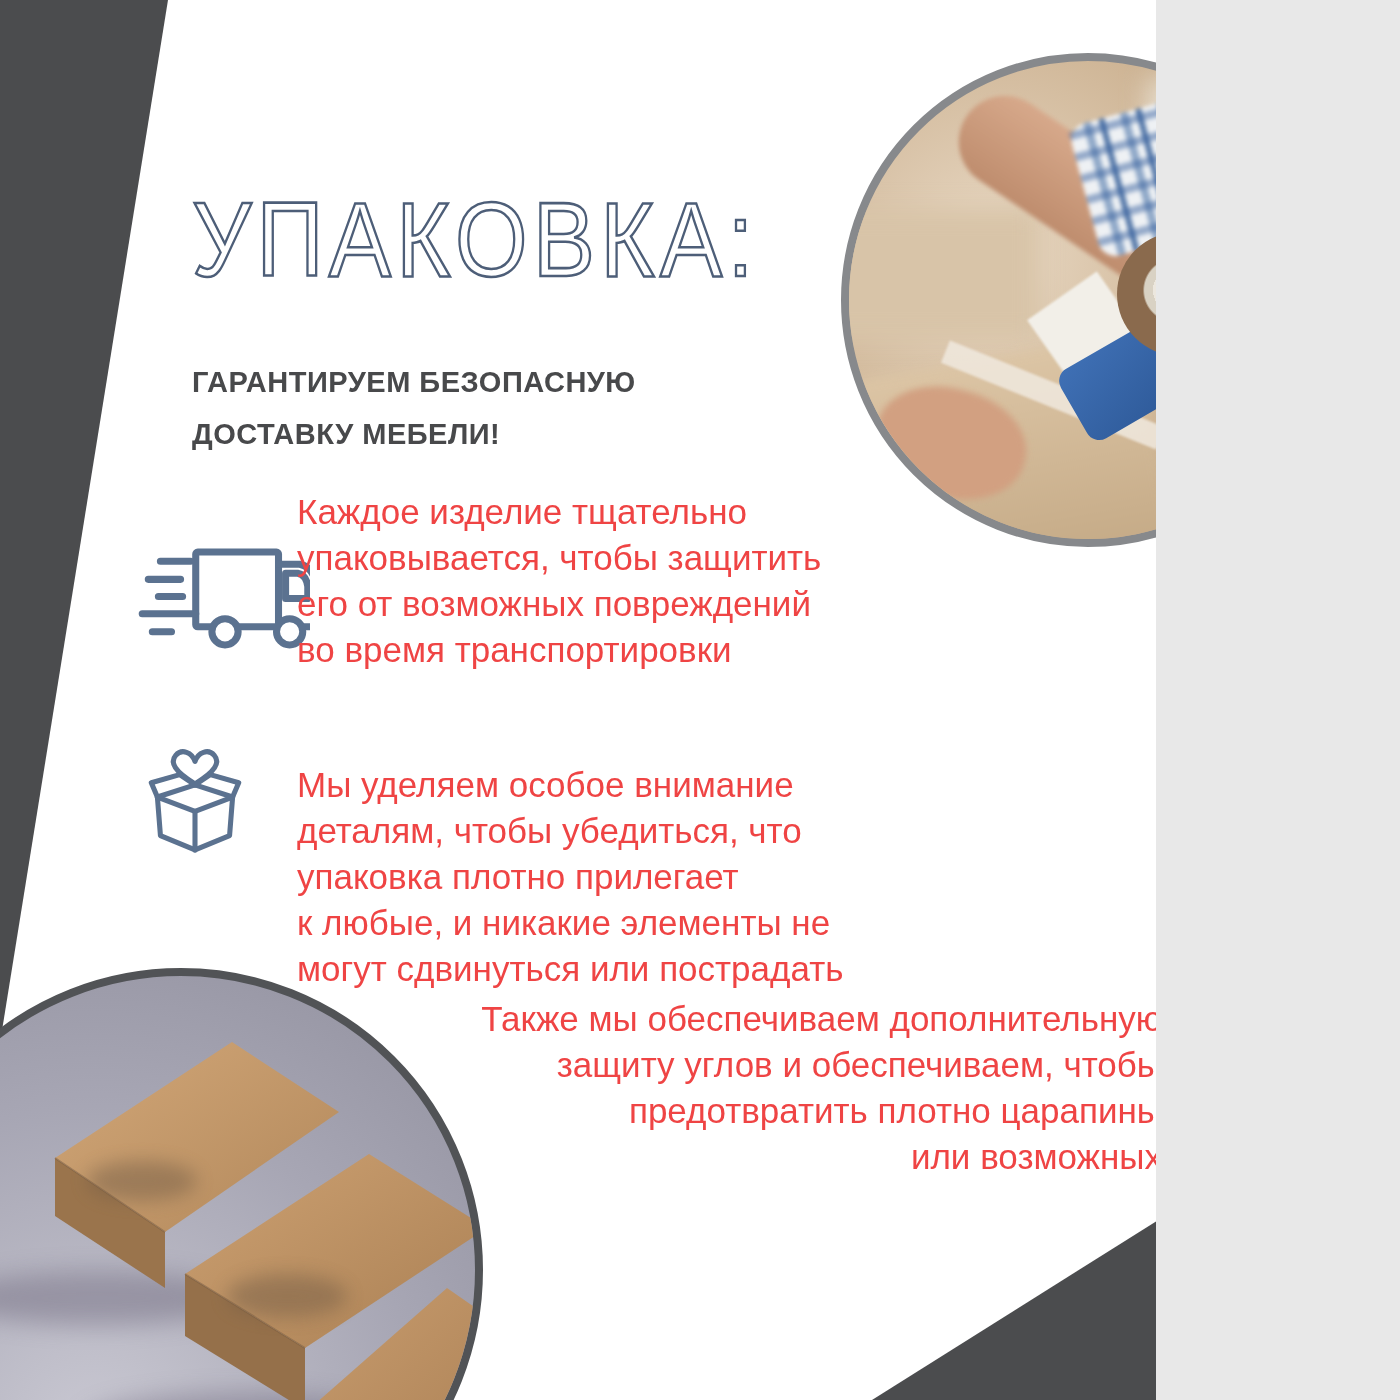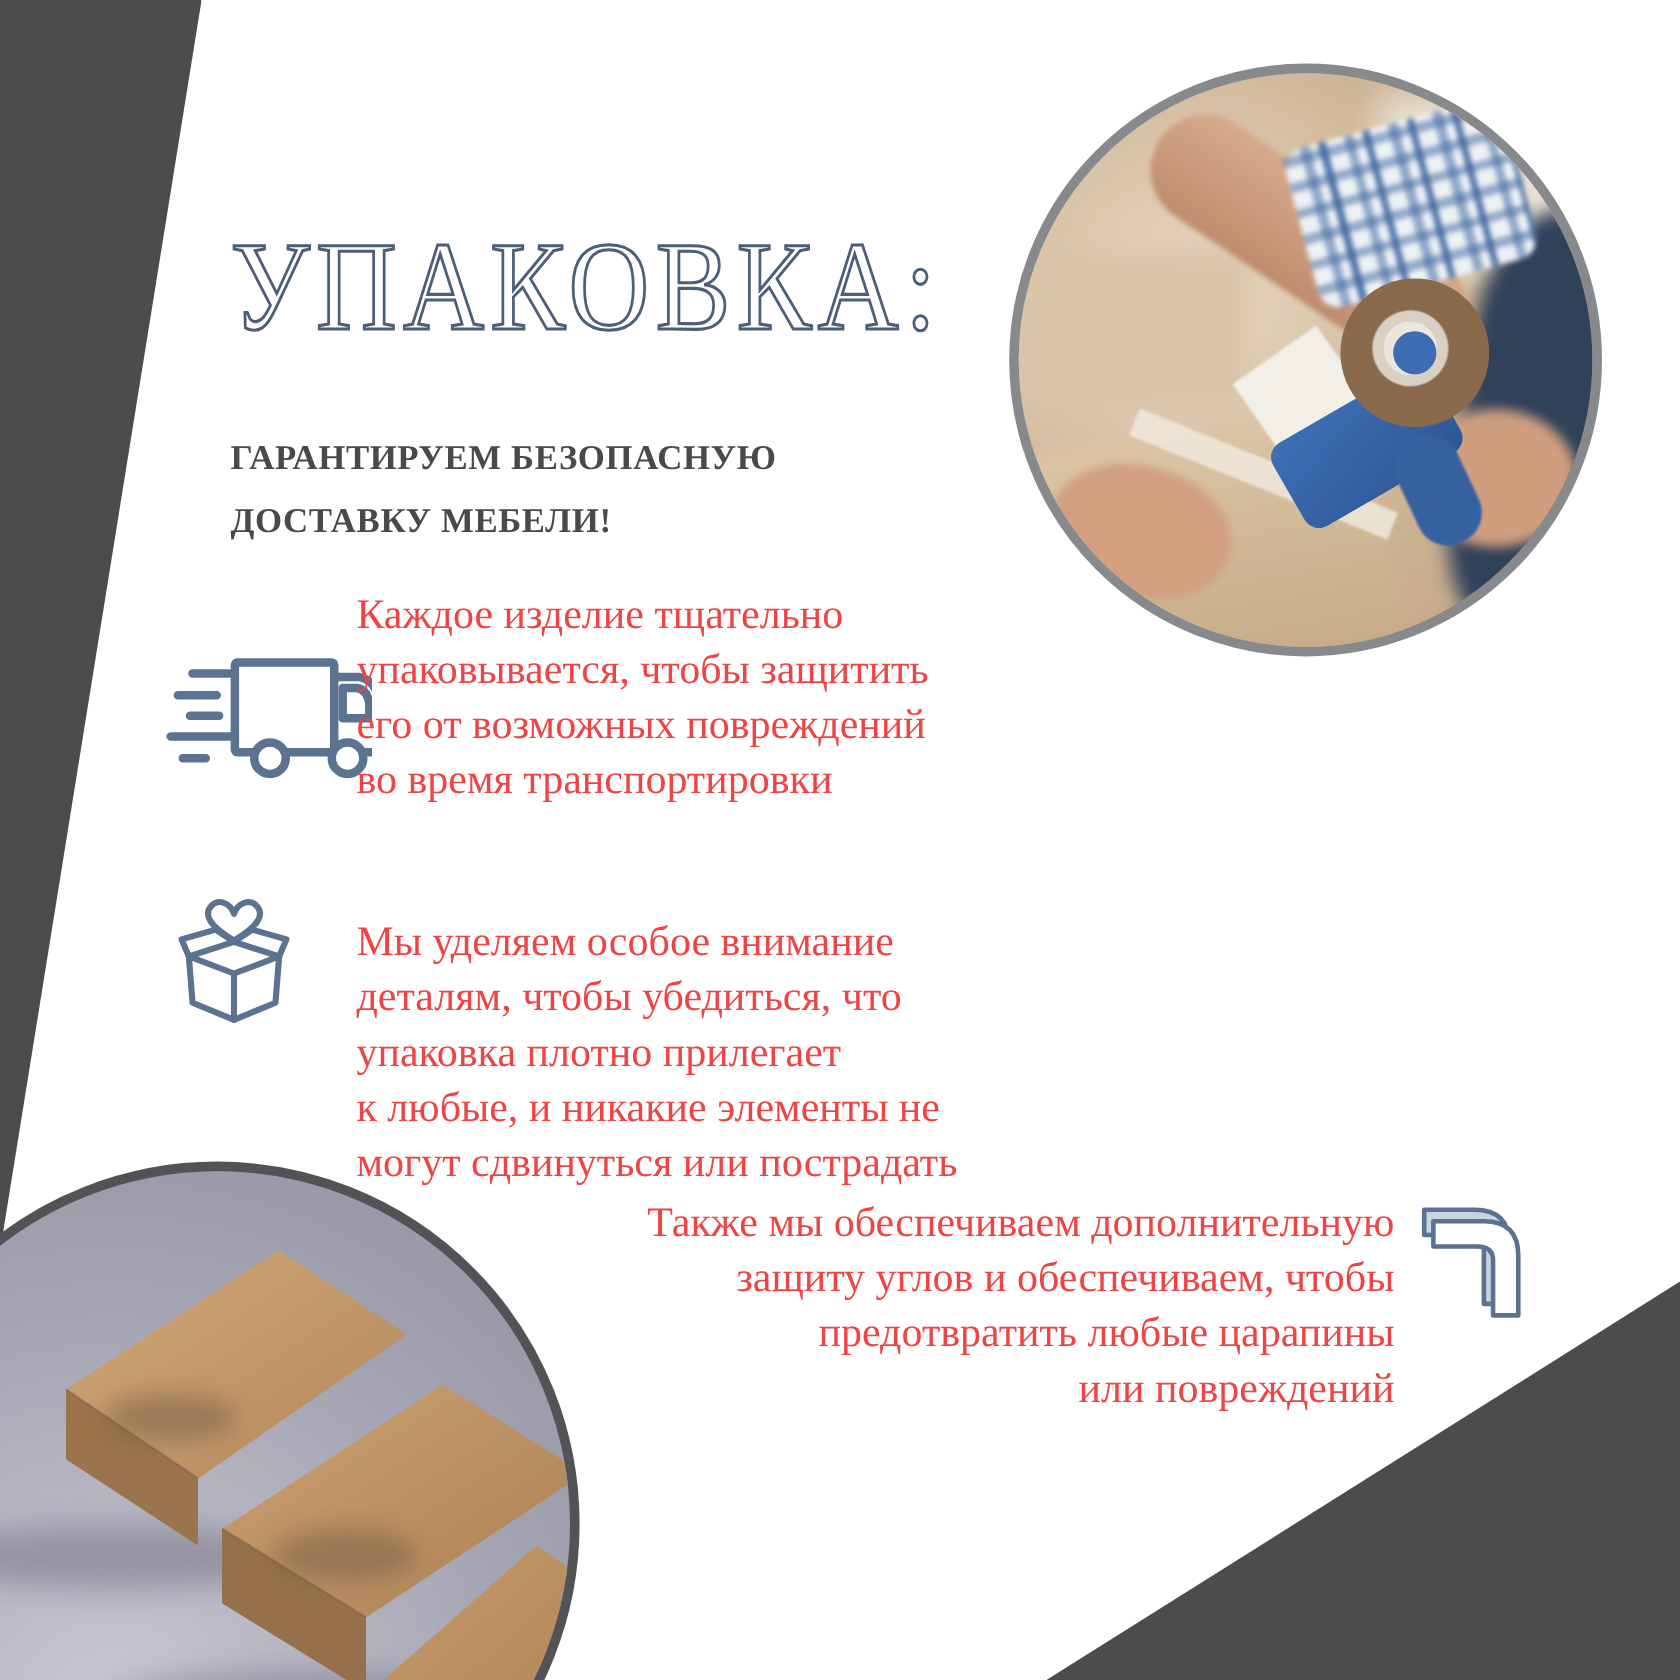--- a/index.html
+++ b/index.html
@@ -1,17 +1,17 @@
 <!DOCTYPE html>
 <html><head>
 <meta charset="utf-8">
 <style>
   html,body{margin:0;padding:0;background:#e8e8e8;}
-  .canvas{position:relative;width:1400px;height:1400px;background:#ffffff;overflow:hidden;
-          font-family:Liberation Serif, serif;}
+  .canvas{position:relative;width:1156px;height:1400px;background:#ffffff;overflow:hidden;
+          font-family:Liberation Sans, sans-serif;}
 
   
   .wedge-left{position:absolute;left:0;top:0;width:168px;height:1043px;background:#4b4c4e;
               clip-path:polygon(0 0,100% 0,0 100%);}
   .tri-br{position:absolute;left:872px;top:1068px;width:528px;height:332px;background:#4b4c4e;
           clip-path:polygon(100% 0,100% 100%,0 100%);}
 
   
   .title{position:absolute;left:192px;top:180px;font-size:106px;font-weight:400;line-height:1.12;
          letter-spacing:6px;color:#fff;-webkit-text-fill-color:transparent;
@@ -106,22 +106,22 @@
     <div>Мы уделяем особое внимание</div>
     <div>деталям, чтобы убедиться, что</div>
     <div>упаковка плотно прилегает</div>
     <div>к любые, и никакие элементы не</div>
     <div>могут сдвинуться или пострадать</div>
   </div>
 
   <div class="para p3">
     <div>Также  мы обеспечиваем дополнительную</div>
     <div>защиту углов и обеспечиваем, чтобы</div>
-    <div>предотвратить любые царапины</div>
-    <div>или повреждений</div>
+    <div>предотвратить плотно царапины</div>
+    <div>или возможных</div>
   </div>
   <svg class="icon-corner" viewBox="0 0 92 106" stroke="#5b7290" stroke-width="4" stroke-linejoin="round">
     <path d="M4,4 H48 Q78,4 78,34 V86 H56 V38 Q56,26 42,26 H4 Z" fill="#c8d4e2"></path>
     <path d="M4,4 H48 Q78,4 78,34 V86 H56 V38 Q56,26 42,26 H4 Z" fill="#ffffff" transform="translate(8,10)"></path>
   </svg>
 
   <div class="photo-circle photo-top">
     <div class="photo-art">
       <div class="b-light"></div>
       <div class="b-boxmid"></div>

